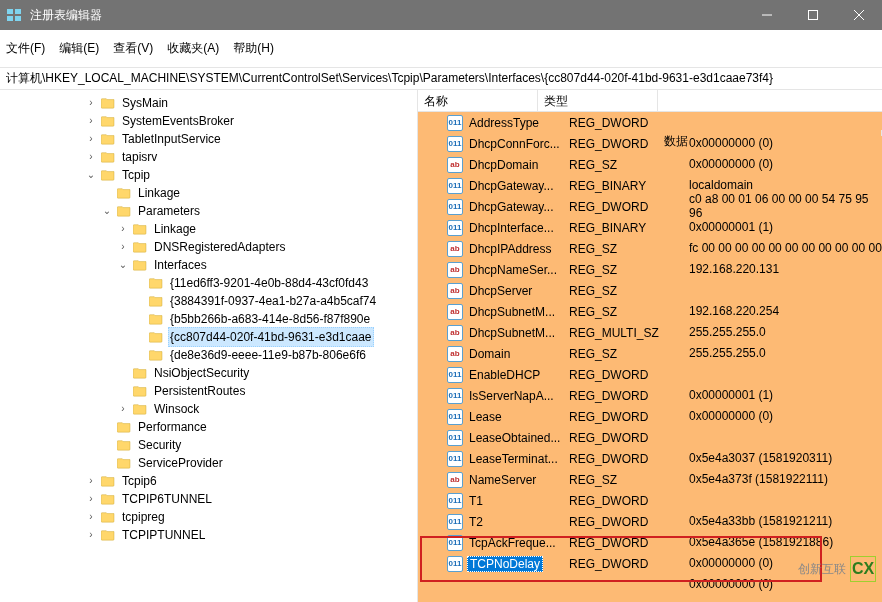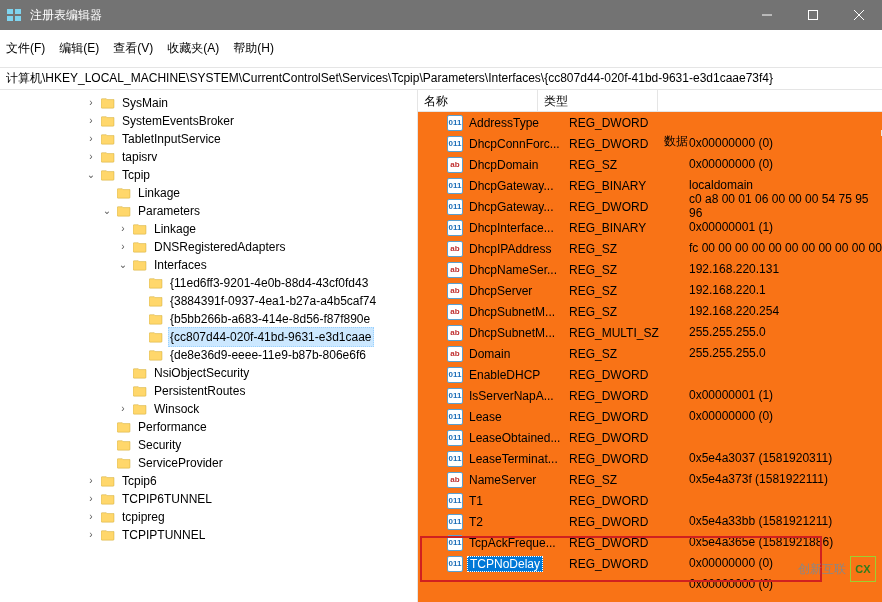--- a/index.html
+++ b/index.html
@@ -15,36 +15,36 @@
 .content { flex:1; display:flex; overflow:hidden; }
 .tree { width:418px; overflow:auto; border-right:1px solid #e5e5e5; padding:4px 0 4px 4px; }
 .tree ul { list-style:none; padding-left:16px; }
 .tree li { white-space:nowrap; line-height:18px; }
 .row { display:flex; align-items:center; height:18px; }
 .tw { width:14px; height:14px; display:inline-flex; align-items:center; justify-content:center; color:#5a5a5a; font-size:10px; margin-right:2px;}
 .fi { width:16px; height:14px; margin-right:4px; display:inline-flex; align-items:center; justify-content:center;}
 .fi svg { width:14px; height:12px;}
 .lbl { padding:0 2px; }
 .sel { background:#cce8ff; border:1px dotted #99d1ff; padding:0 1px;}
-.values { flex:1; display:flex; flex-direction:column; overflow:hidden; background:#f97316;}
+.values { flex:1; display:flex; flex-direction:column; overflow:hidden; background:#fdba74;}
 .vhead { height:22px; background:#fff; display:flex; border-bottom:1px solid #e5e5e5; }
 .vhead div { padding:3px 6px; border-right:1px solid #e5e5e5;}
 .c1 { width:120px;} .c2{ width:120px;} .c3{ flex:1;margin-top:40px;}
 .vbody { flex:1; overflow:auto; }
 .vrow { display:flex; height:21px; align-items:center; }
 .vrow .c1 { display:flex; align-items:center; padding-left:4px;margin-left:25px;}
 .vrow .c2,.vrow .c3{ padding-left:6px;}
 .vicon { width:16px; height:16px; margin-right:4px; display:inline-flex; align-items:center; justify-content:center; background:#fff; border:1px solid #5aa0d0; border-radius:2px; font-size:8px;}
 .vicon.bin{ color:#1e6fb8; font-weight:bold;}
 .vicon.str{ color:#c03030; font-weight:bold;}
 .vrow.selected .c1 .lbl2{ background:#0078d7; color:#fff; border:1px dotted #fff; padding:0 2px;}
 .lbl2{ padding:0 2px;}
 .redbox{ position:absolute; border:2px solid #d02020; pointer-events:none;}
 .watermark{ position:absolute; right:6px; bottom:20px; font-size:11px; color:#888; display:flex; align-items:center;}
-.watermark .logo{ width:26px; height:26px; margin-left:4px; border:1px solid #9ecf2f; border-radius:0; display:flex; align-items:center; justify-content:center; color:#2e7d1e; font-weight:bold; font-size:11px;}
+.watermark .logo{ width:26px; height:26px; margin-left:4px; border:1px solid #9ecf2f; border-radius:0; display:flex; align-items:center; justify-content:center; color:#2e7d1e; font-weight:bold; font-size:16px;}
 </style>
 </head>
 <body>
 
 <div class="titlebar">
   <span class="icon">
     <svg viewBox="0 0 16 16">
         <rect x="1" y="2" width="6" height="5" fill="#7fd4ef"></rect>
         <rect x="9" y="2" width="6" height="5" fill="#7fd4ef"></rect>
         <rect x="1" y="9" width="6" height="5" fill="#7fd4ef"></rect>
@@ -432,21 +432,20 @@
           </div>
           <div class="c2">REG_SZ</div>
           <div class="c3">192.168.220.131</div>
         </div>
         <div class="vrow">
           <div class="c1">
             <span class="vicon str">ab</span>
             <span class="lbl2">DhcpNameSer...</span>
           </div>
           <div class="c2">REG_SZ</div>
-          <div class="c3">192.168.220.1</div>
         </div>
         <div class="vrow">
           <div class="c1">
             <span class="vicon str">ab</span>
             <span class="lbl2">DhcpServer</span>
           </div>
           <div class="c2">REG_SZ</div>
           <div class="c3">192.168.220.254</div>
         </div>
         <div class="vrow">

